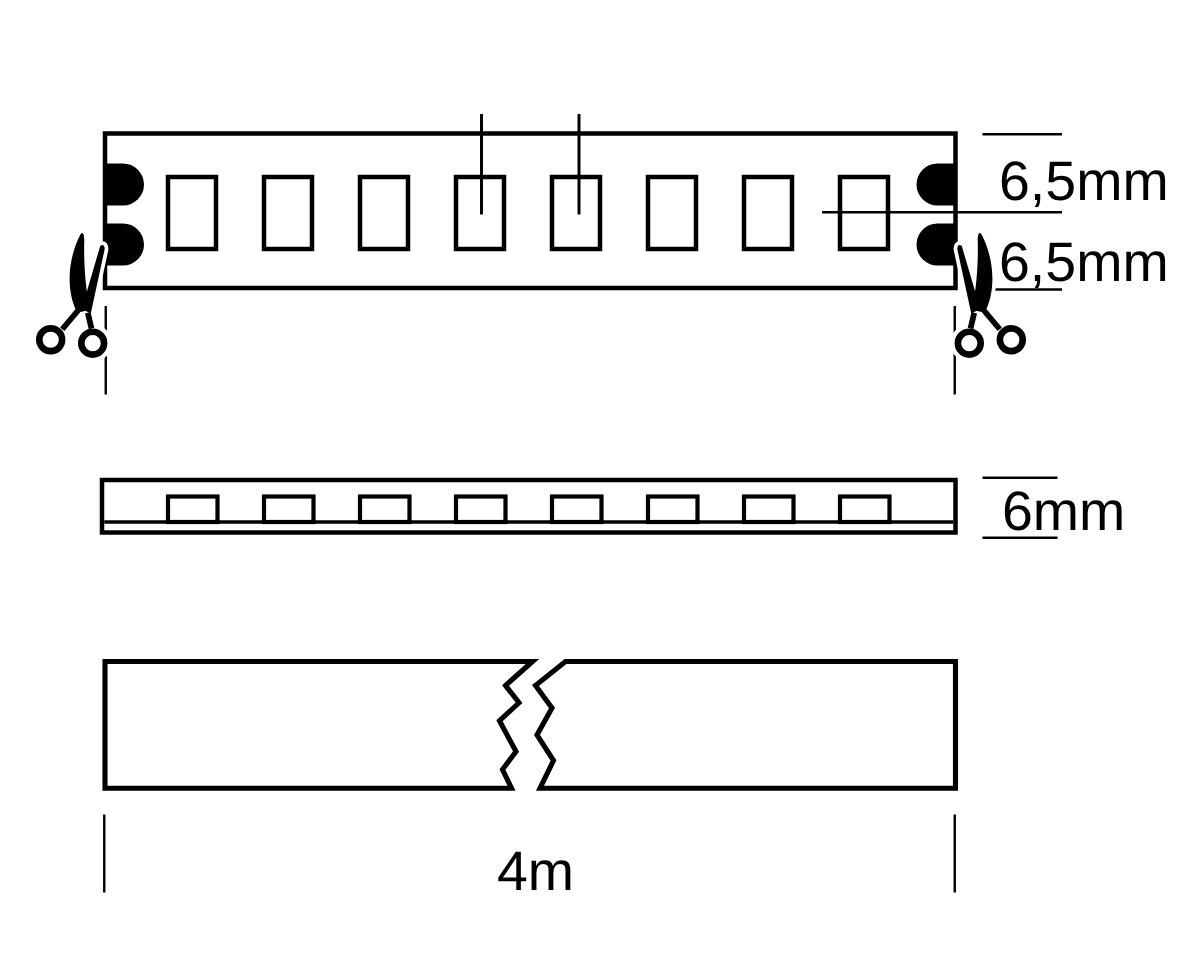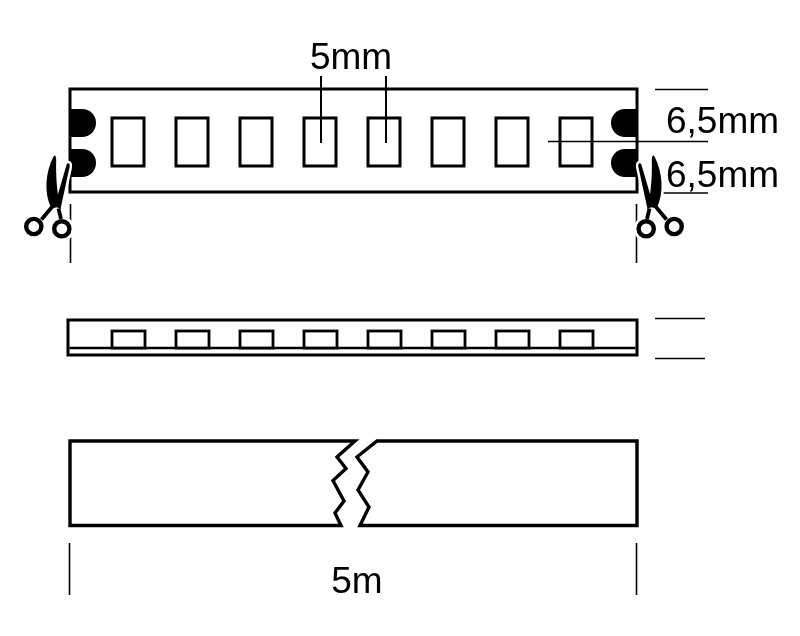--- a/index.html
+++ b/index.html
@@ -125,23 +125,23 @@
     <g>
       <path d="M70,441 L355,441 L337,457 L346,468.5 L333,480.5 L344,501 L335,513 L341,525.5 L70,525.5 Z" fill="#ffffff" stroke="#000000" stroke-width="3.4"></path>
       <path d="M377,441 L637,441 L637,525.5 L360,525.5 L369,507 L358,490 L368,472 L357,457 Z" fill="#ffffff" stroke="#000000" stroke-width="3.4"></path>
       <g stroke="#000000" stroke-width="1.6">
         <line x1="69.5" y1="543" x2="69.5" y2="595"></line>
         <line x1="636.5" y1="543" x2="636.5" y2="595"></line>
       </g>
     </g>
   </svg>
 
-  <div class="dim-label centered" style="left:291px;top:37px;width:120px;">5mm</div>
 
   <div class="dim-label" style="left:666px;top:101px;">6,5mm</div>
 
   <div class="dim-label" style="left:666px;top:155px;">6,5mm</div>
 
 
+  <div class="dim-label" style="left:668px;top:321px;">6mm</div>
 
-  <div class="dim-label centered" style="left:297px;top:561px;width:120px;">5m</div>
+  <div class="dim-label centered" style="left:297px;top:561px;width:120px;">4m</div>
 
 </div>
 
 </body></html>

